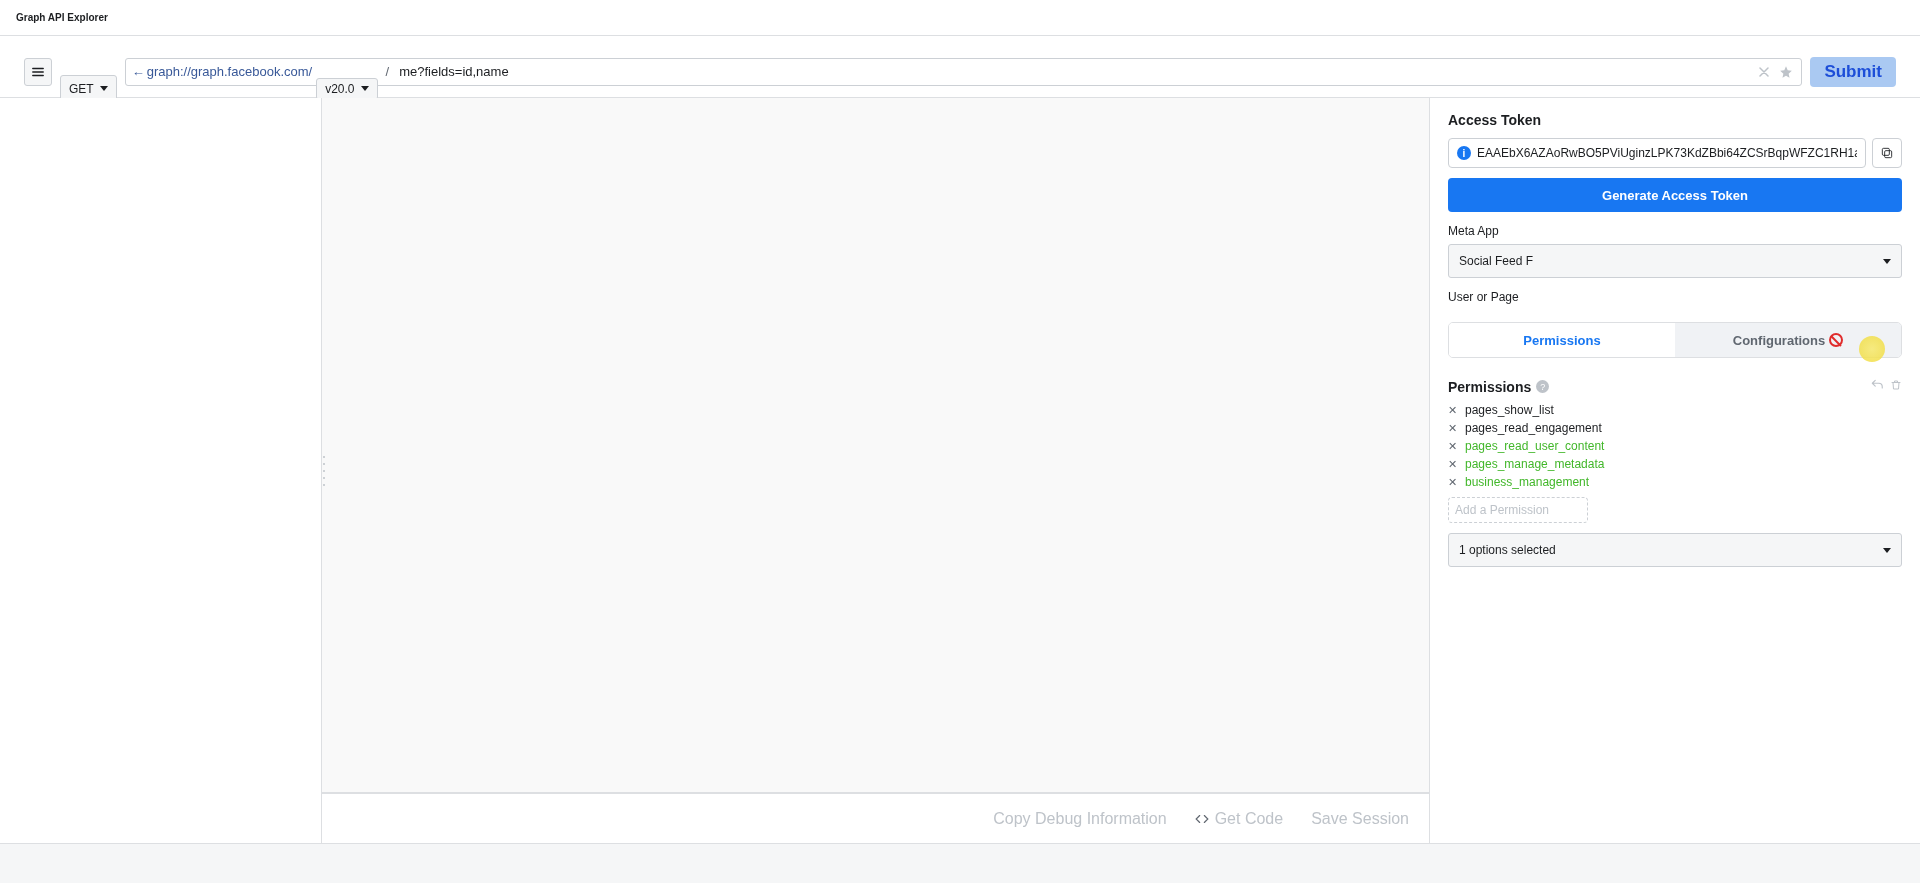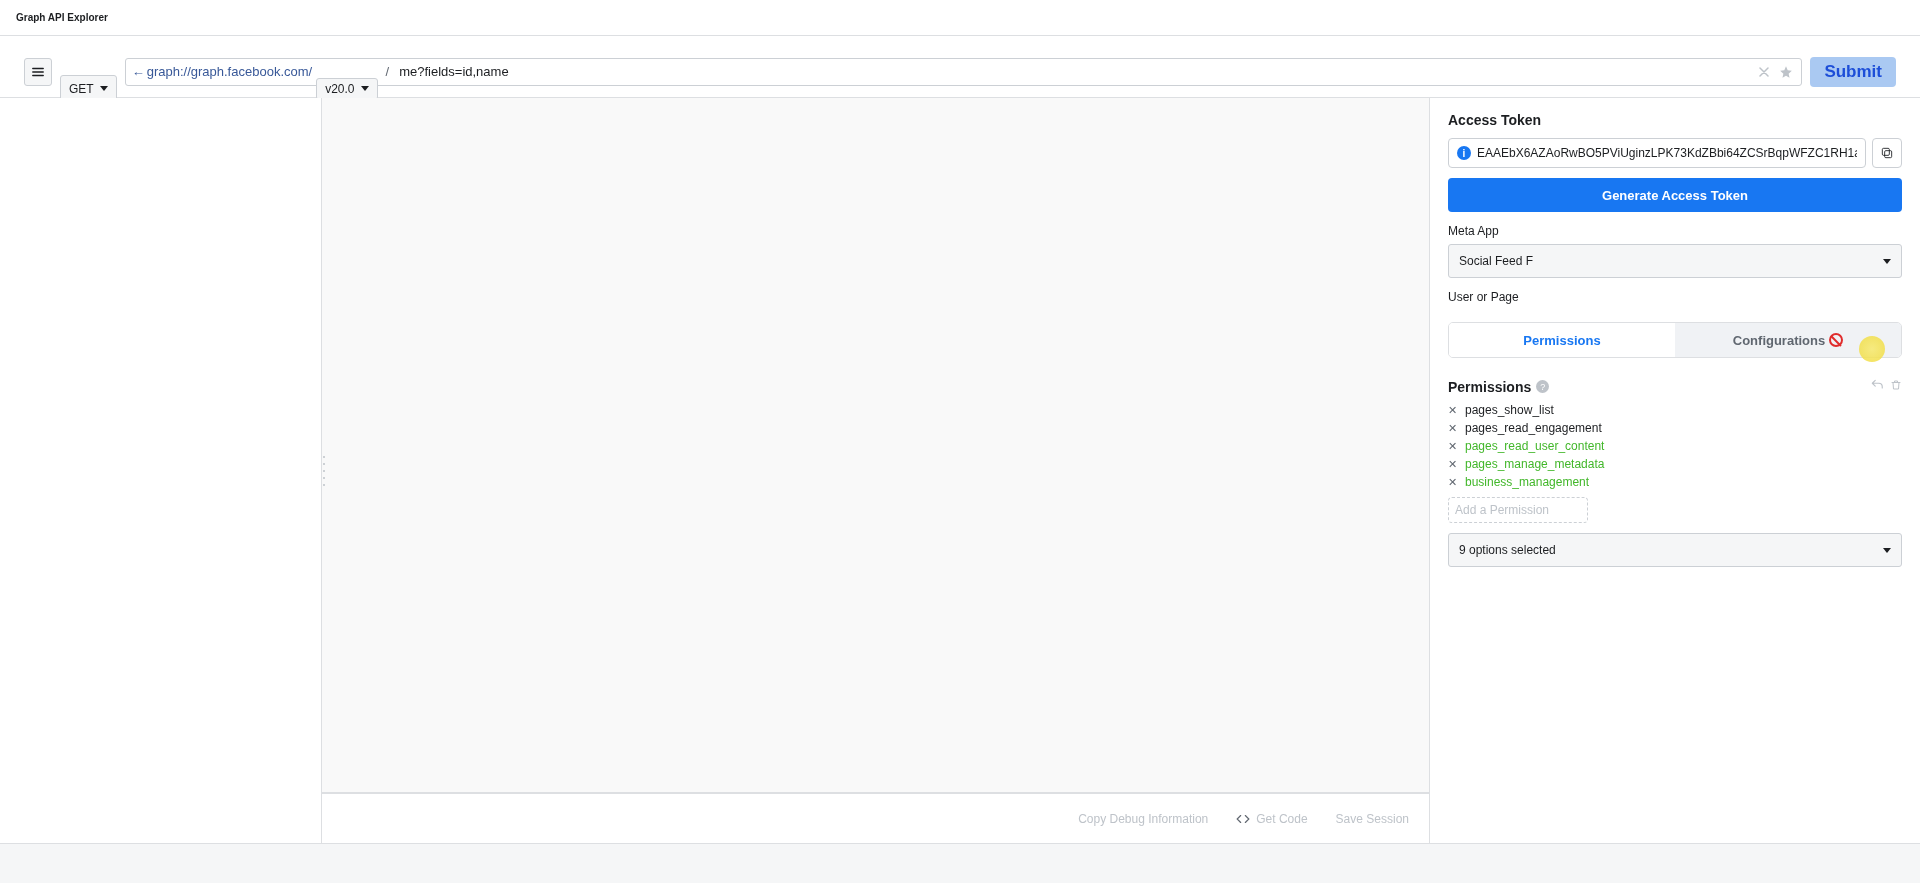--- a/index.html
+++ b/index.html
@@ -131,21 +131,21 @@
   }
   .center-actions {
     height: 50px;
     border-top: 1px solid #dddfe2;
     display: flex;
     align-items: center;
     justify-content: flex-end;
     gap: 28px;
     padding: 0 20px;
     background: #fff;
-    font-size: 12px;
+    font-size: 16px;
     color: #bec3c9;
   }
   .center-action {
     display: flex;
     align-items: center;
     gap: 6px;
     cursor: default;
   }
   .right-pane {
     width: 490px;
@@ -506,19 +506,19 @@
         <span class="perm-x">✕</span>
         <span class="perm-name green">business_management</span>
       </div>
     </div>
 
     <div class="add-perm">
       <span>Add a Permission</span>
     </div>
 
     <div class="dropdown">
-      <span>9 options selected</span>
+      <span>1 options selected</span>
       <span class="caret-down"></span>
     </div>
   </div>
 </div>
 
 <div class="footer"></div>
 
 </body></html>

